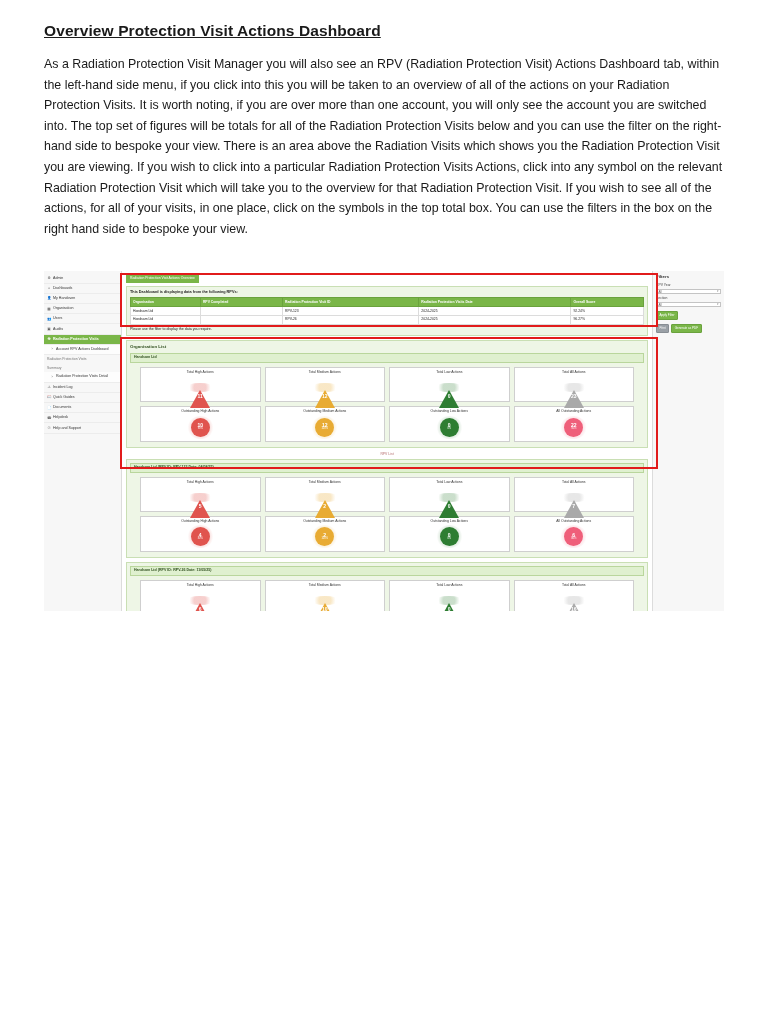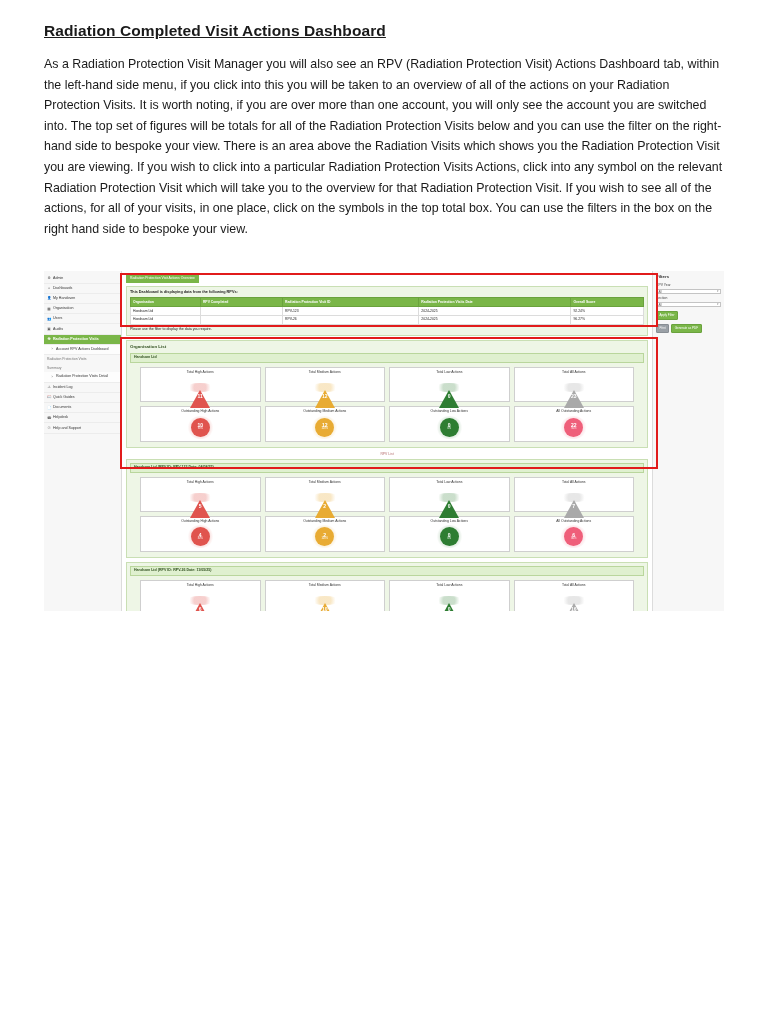--- a/index.html
+++ b/index.html
@@ -210,21 +210,21 @@
     pointer-events: none;
   }
   #redbox-top { left: 76px; top: 2px; width: 538px; height: 54px; }
   #redbox-org { left: 76px; top: 66px; width: 538px; height: 132px; }
 </style>
 </head>
 <body>
 
 <div class="page">
 
-  <h1 class="doc-title">Radiation Completed Visit Actions Dashboard</h1>
+  <h1 class="doc-title">Overview Protection Visit Actions Dashboard</h1>
 
   <p class="body-text">As a Radiation Protection Visit Manager you will also see an RPV (Radiation Protection Visit) Actions Dashboard tab, within the left-hand side menu, if you click into this you will be taken to an overview of all of the actions on your Radiation Protection Visits. It is worth noting, if you are over more than one account, you will only see the account you are switched into. The top set of figures will be totals for all of the Radiation Protection Visits below and you can use the filter on the right-hand side to bespoke your view. There is an area above the Radiation Visits which shows you the Radiation Protection Visit you are viewing. If you wish to click into a particular Radiation Protection Visits Actions, click into any symbol on the relevant Radiation Protection Visit which will take you to the overview for that Radiation Protection Visit. If you wish to see all of the actions, for all of your visits, in one place, click on the symbols in the top total box. You can use the filters in the box on the right hand side to bespoke your view.</p>
 
   <div class="shot">
     <div class="frame">
 
       <div class="sb">
         <div class="sb-item">
           <span class="ico">⚙</span>
           <span>Admin</span>

